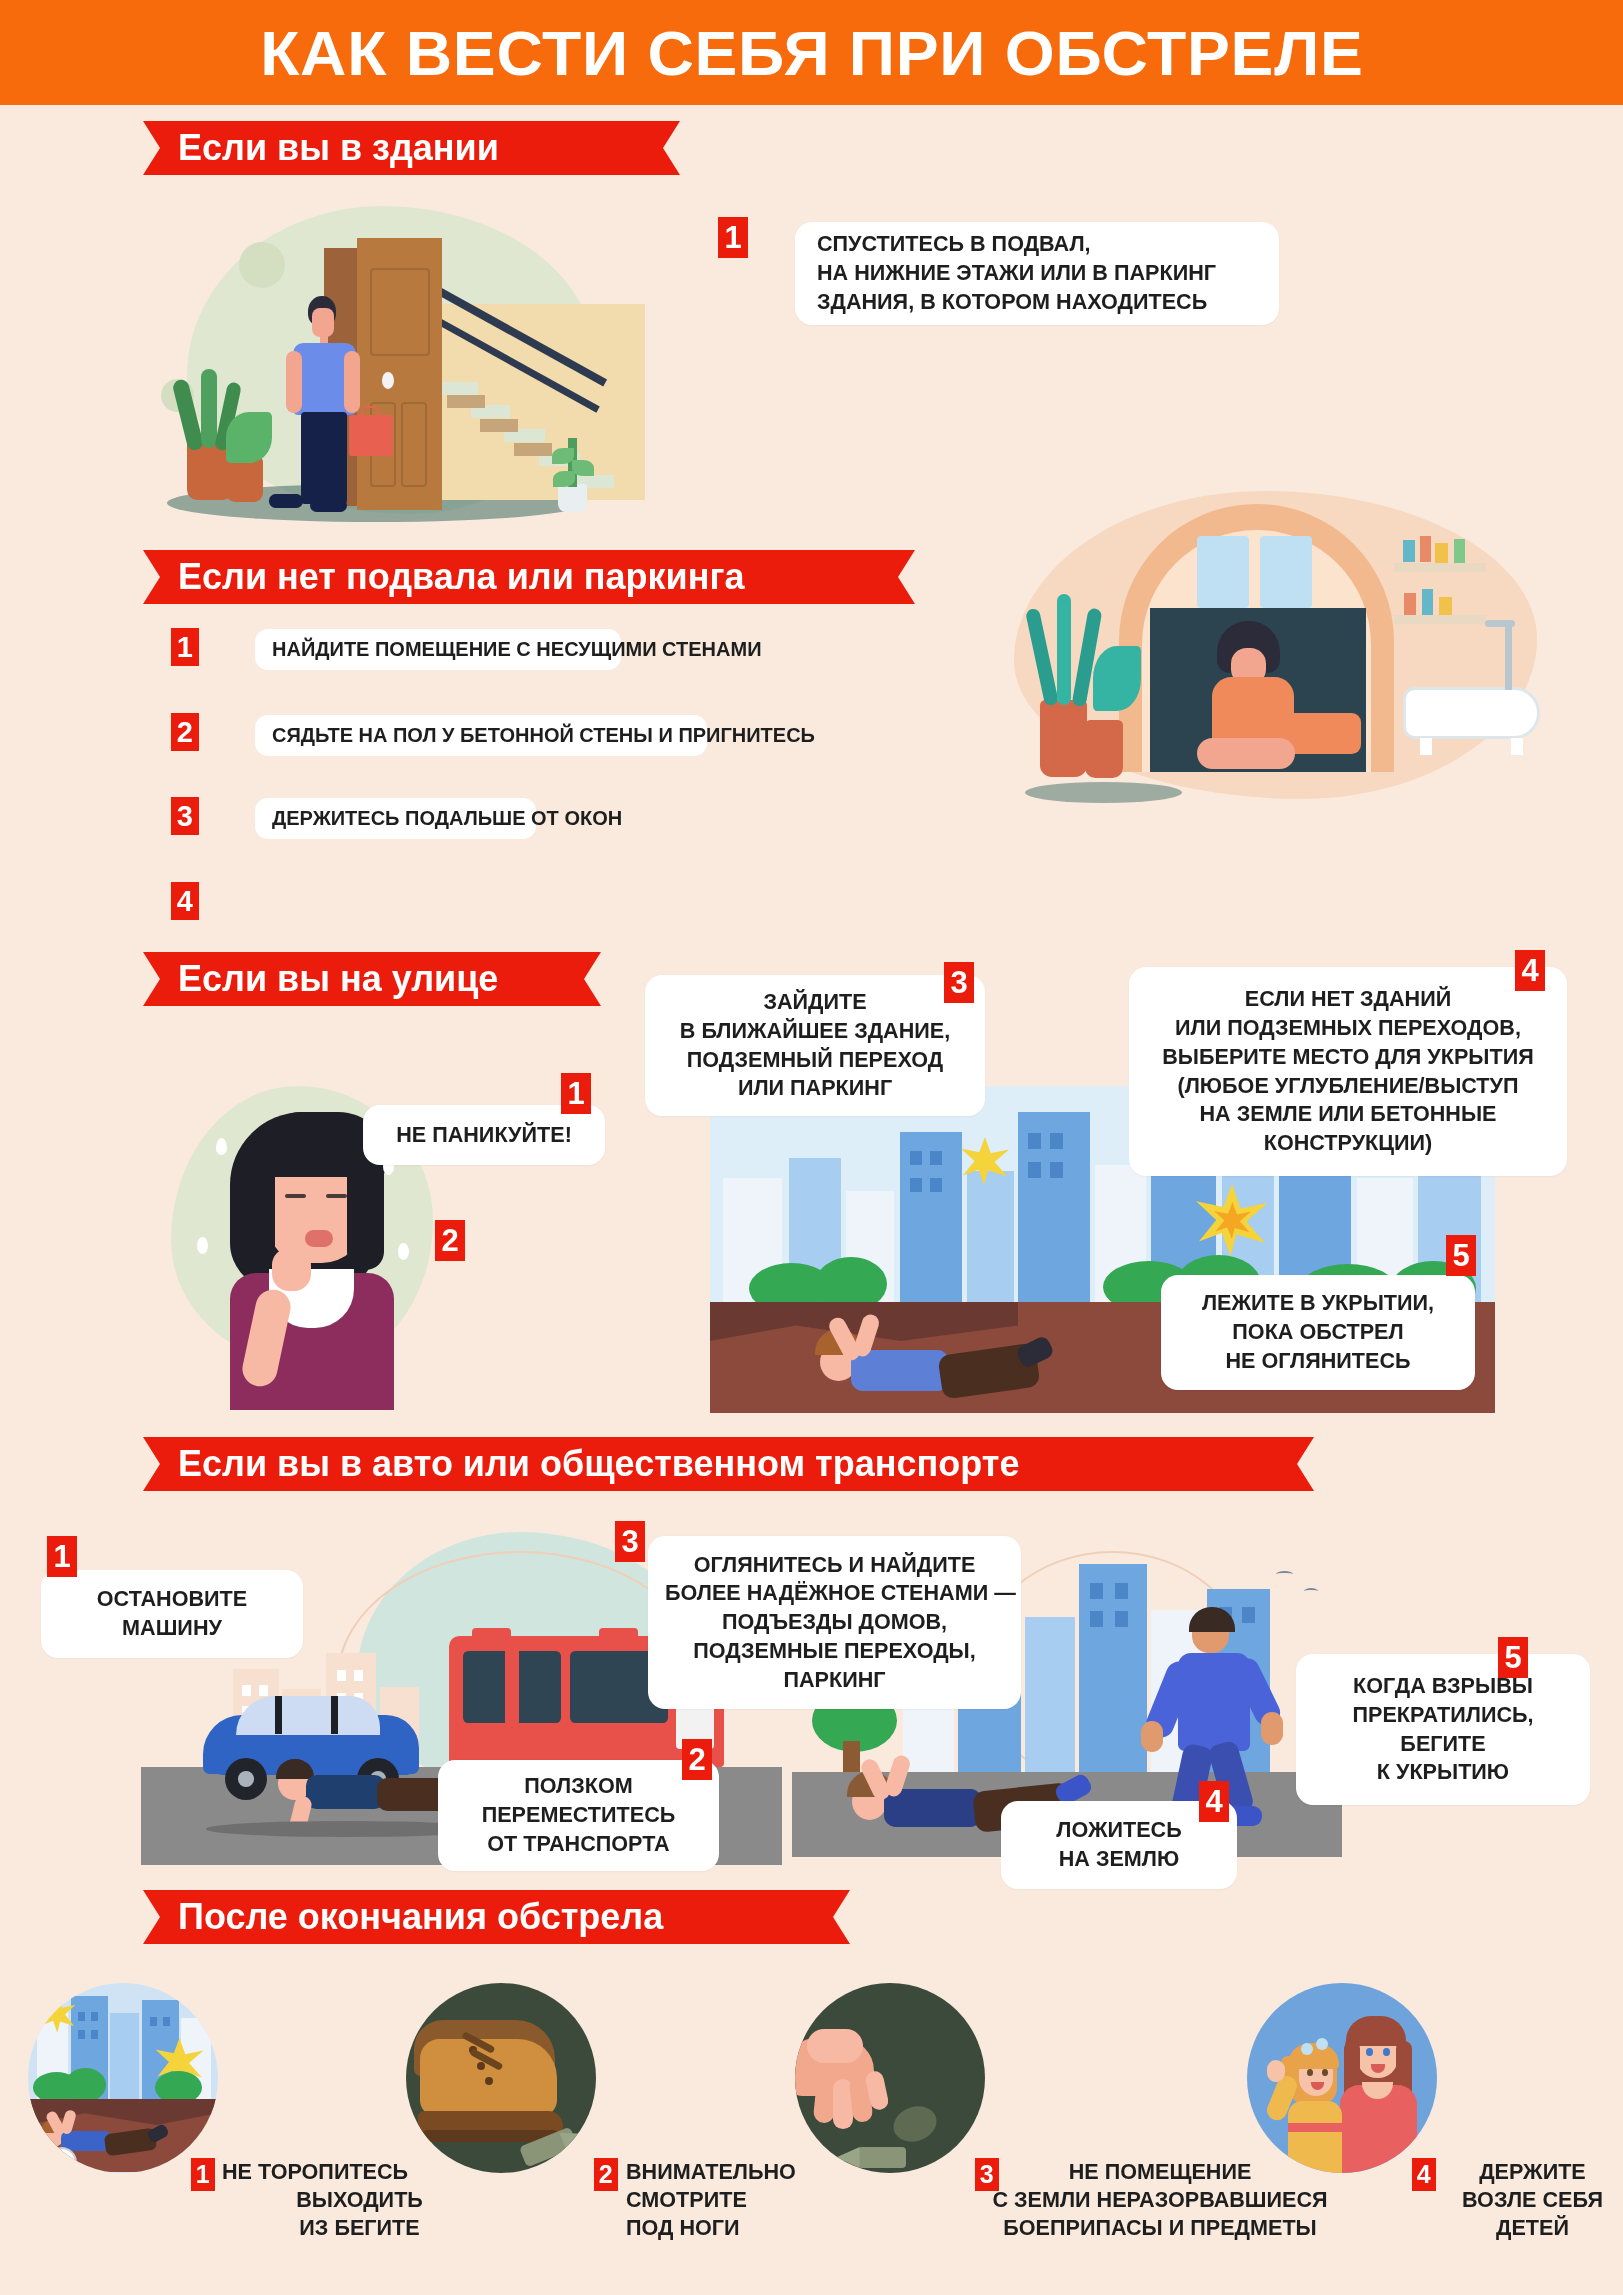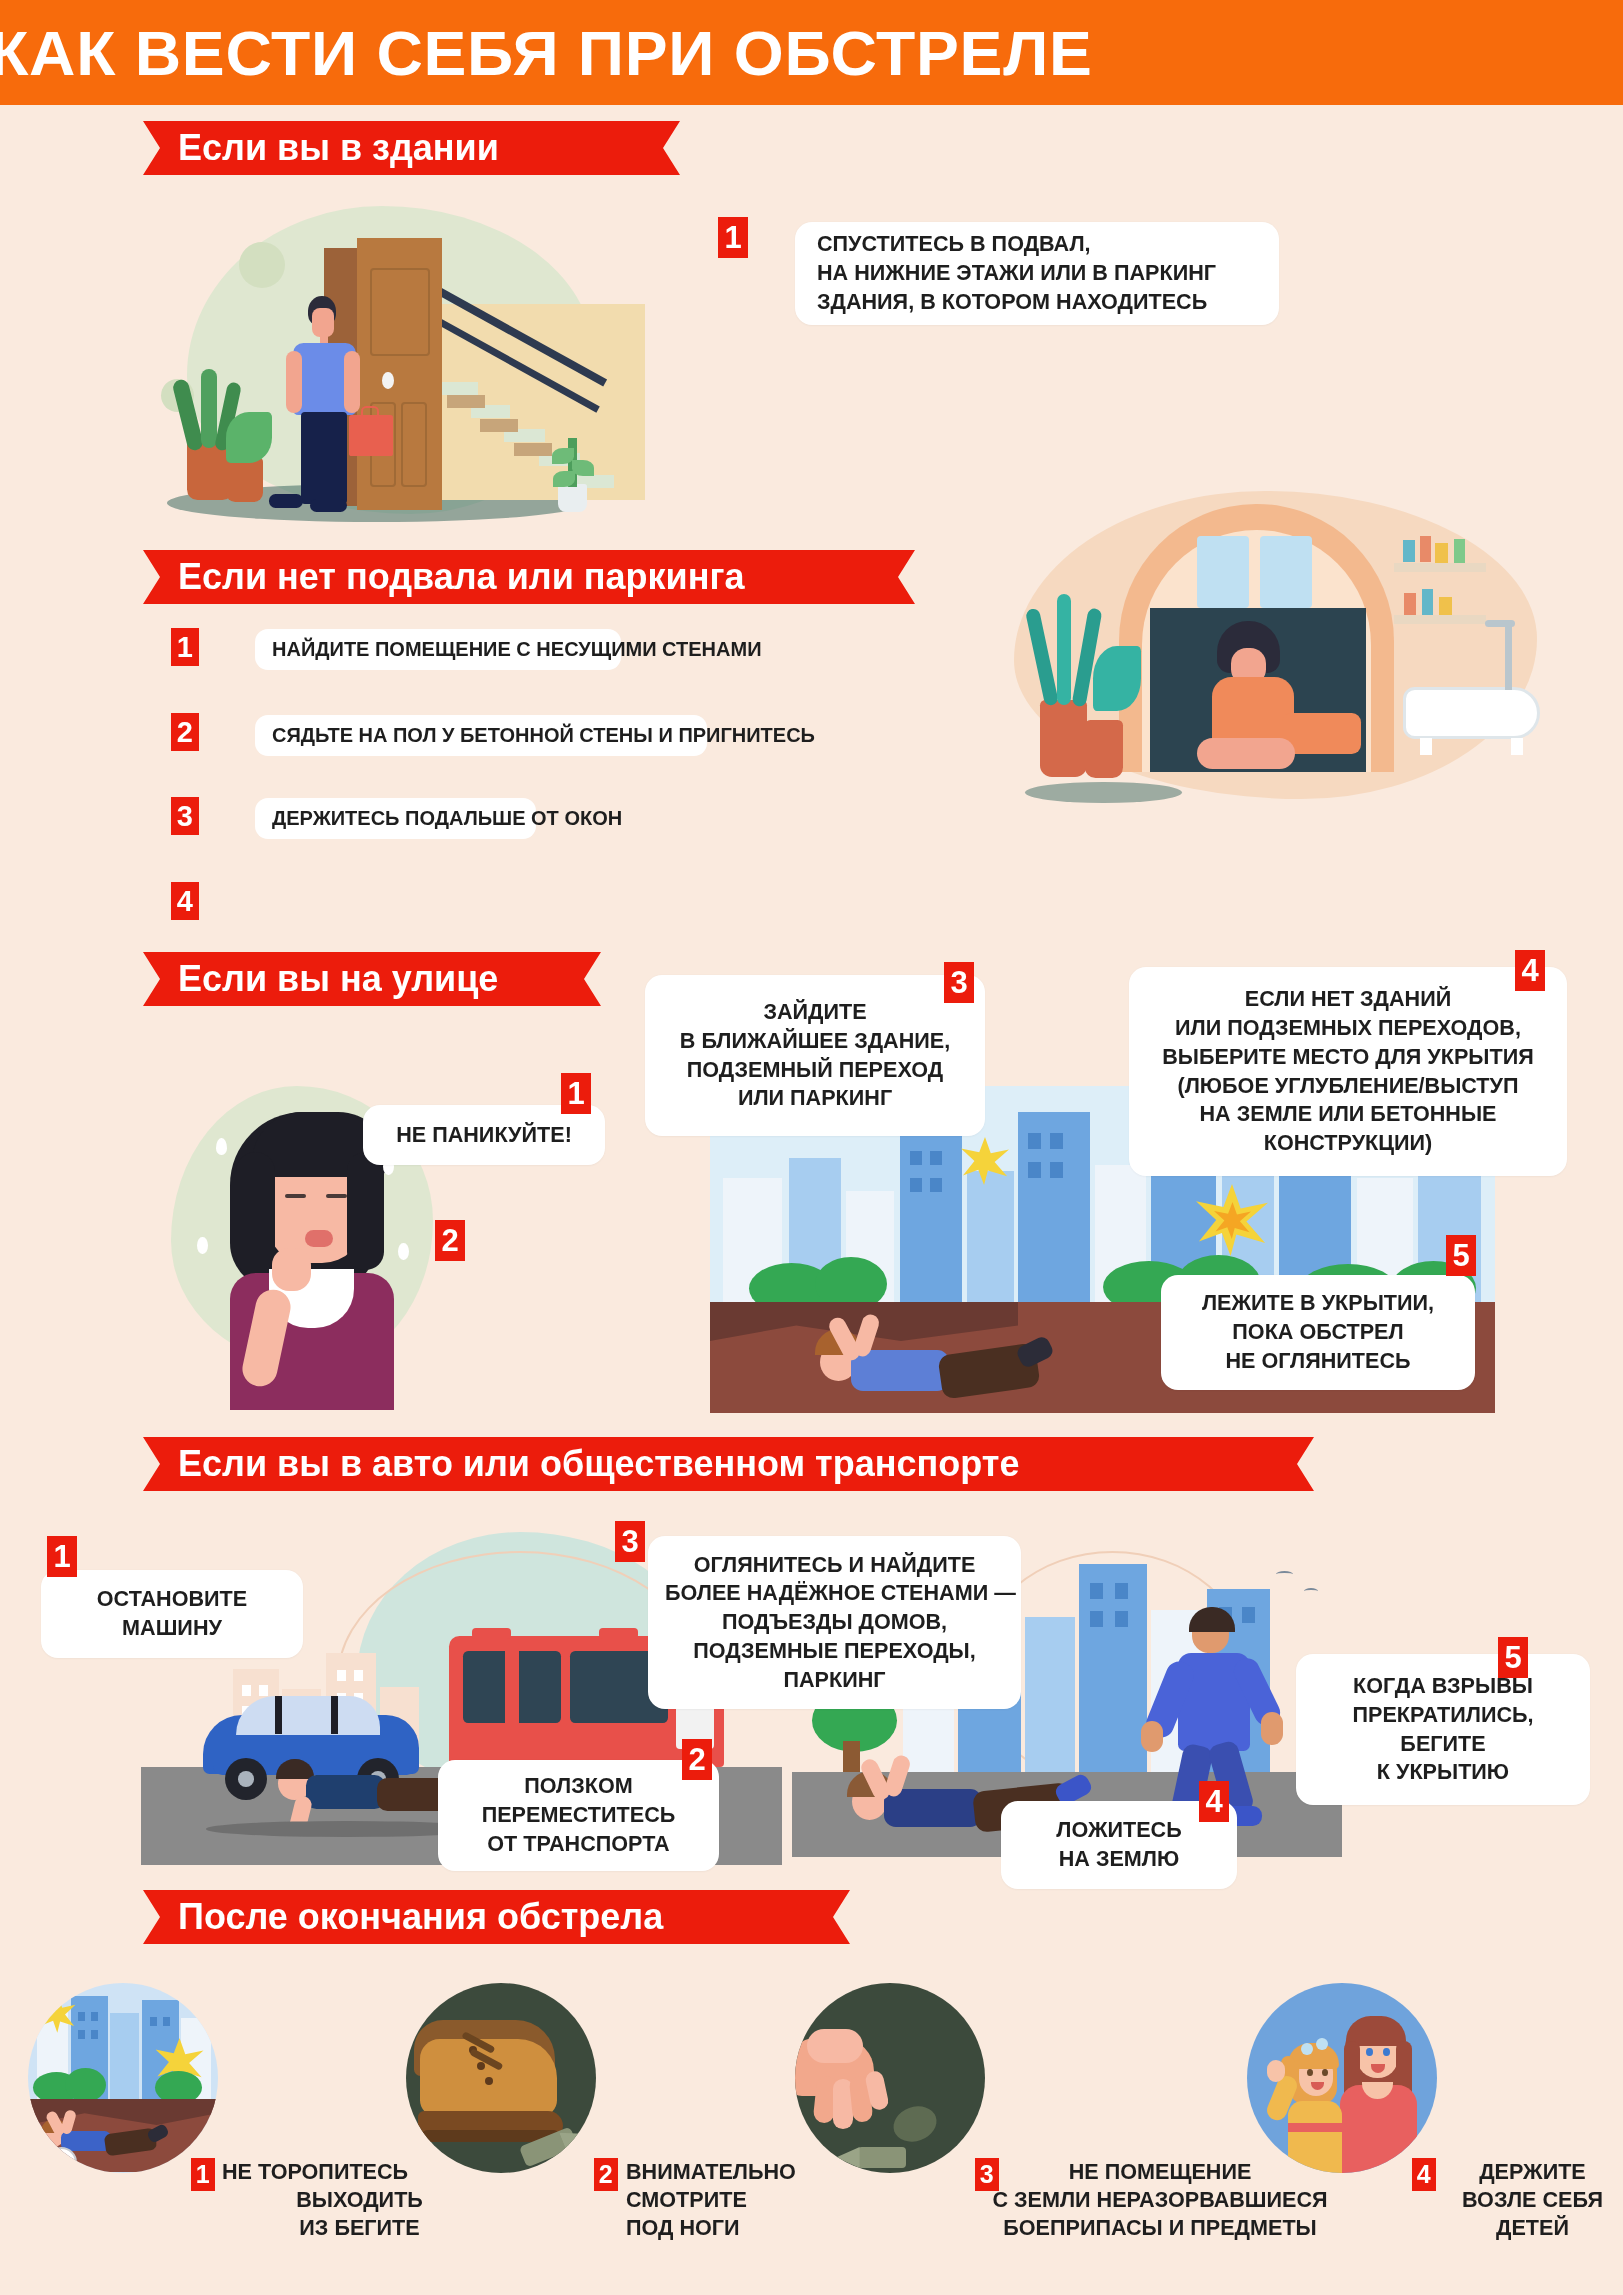--- a/index.html
+++ b/index.html
@@ -22,20 +22,21 @@
 
   
   .title-bar {
     position: absolute;
     left: 0; top: 0;
     width: 1623px;
     height: 105px;
     background: #f76b0c;
     display: flex;
     align-items: center;
+    justify-content: center;
   }
   .title-bar .title-text {
     color: #ffffff;
     font-size: 63px;
     font-weight: bold;
     letter-spacing: 0.7px;
     transform: scaleX(1.02);
     font-family: "Liberation Sans", sans-serif;
     white-space: nowrap;
   }
@@ -393,21 +394,21 @@
   </div>
 
   <div class="badge sz-lg" style="left:561px; top:1073px;">1</div>
   <div class="bubble center" style="left:363px; top:1105px; width:242px; height:60px; padding:6.5px 17px;">
     <span class="line">НЕ ПАНИКУЙТЕ!</span>
   </div>
 
   <div class="badge sz-lg" style="left:435px; top:1220px;">2</div>
 
   <div class="badge sz-lg" style="left:944px; top:962px;">3</div>
-  <div class="bubble center" style="left:645px; top:975px; width:340px; height:161px; padding:10px 17px;">
+  <div class="bubble center" style="left:645px; top:975px; width:340px; height:141px; padding:10px 17px;">
     <span class="line">ЗАЙДИТЕ</span>
     <span class="line">В БЛИЖАЙШЕЕ ЗДАНИЕ,</span>
     <span class="line">ПОДЗЕМНЫЙ ПЕРЕХОД</span>
     <span class="line">ИЛИ ПАРКИНГ</span>
   </div>
 
   <div class="badge sz-lg" style="left:1515px; top:950px;">4</div>
   <div class="bubble center" style="left:1129px; top:967px; width:438px; height:209px; padding:14.4px 18.3px;">
     <span class="line">ЕСЛИ НЕТ ЗДАНИЙ</span>
     <span class="line">ИЛИ ПОДЗЕМНЫХ ПЕРЕХОДОВ,</span>

